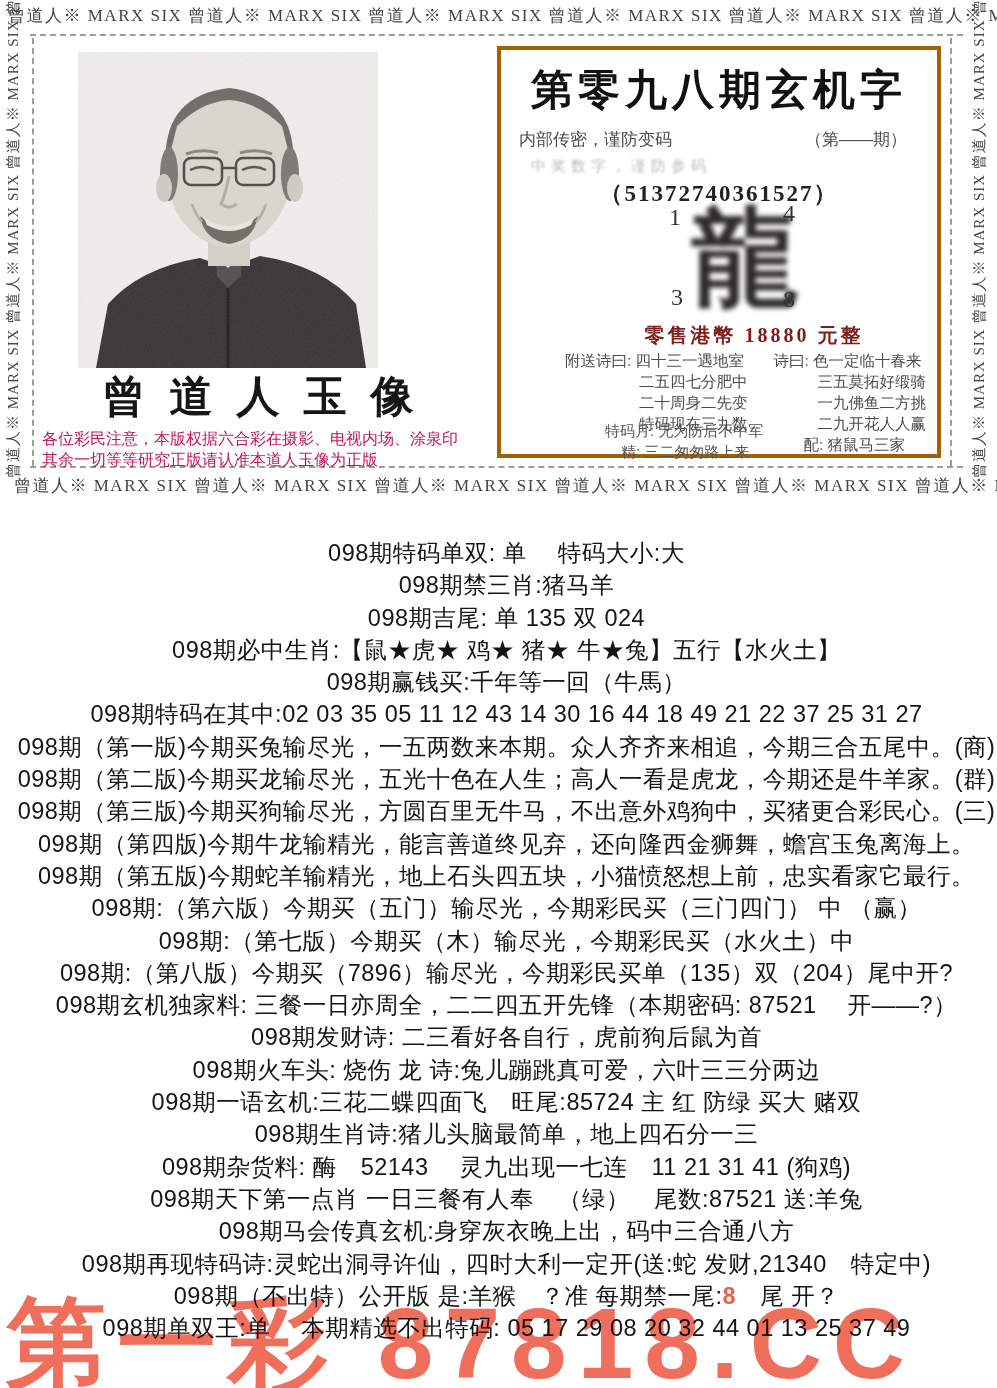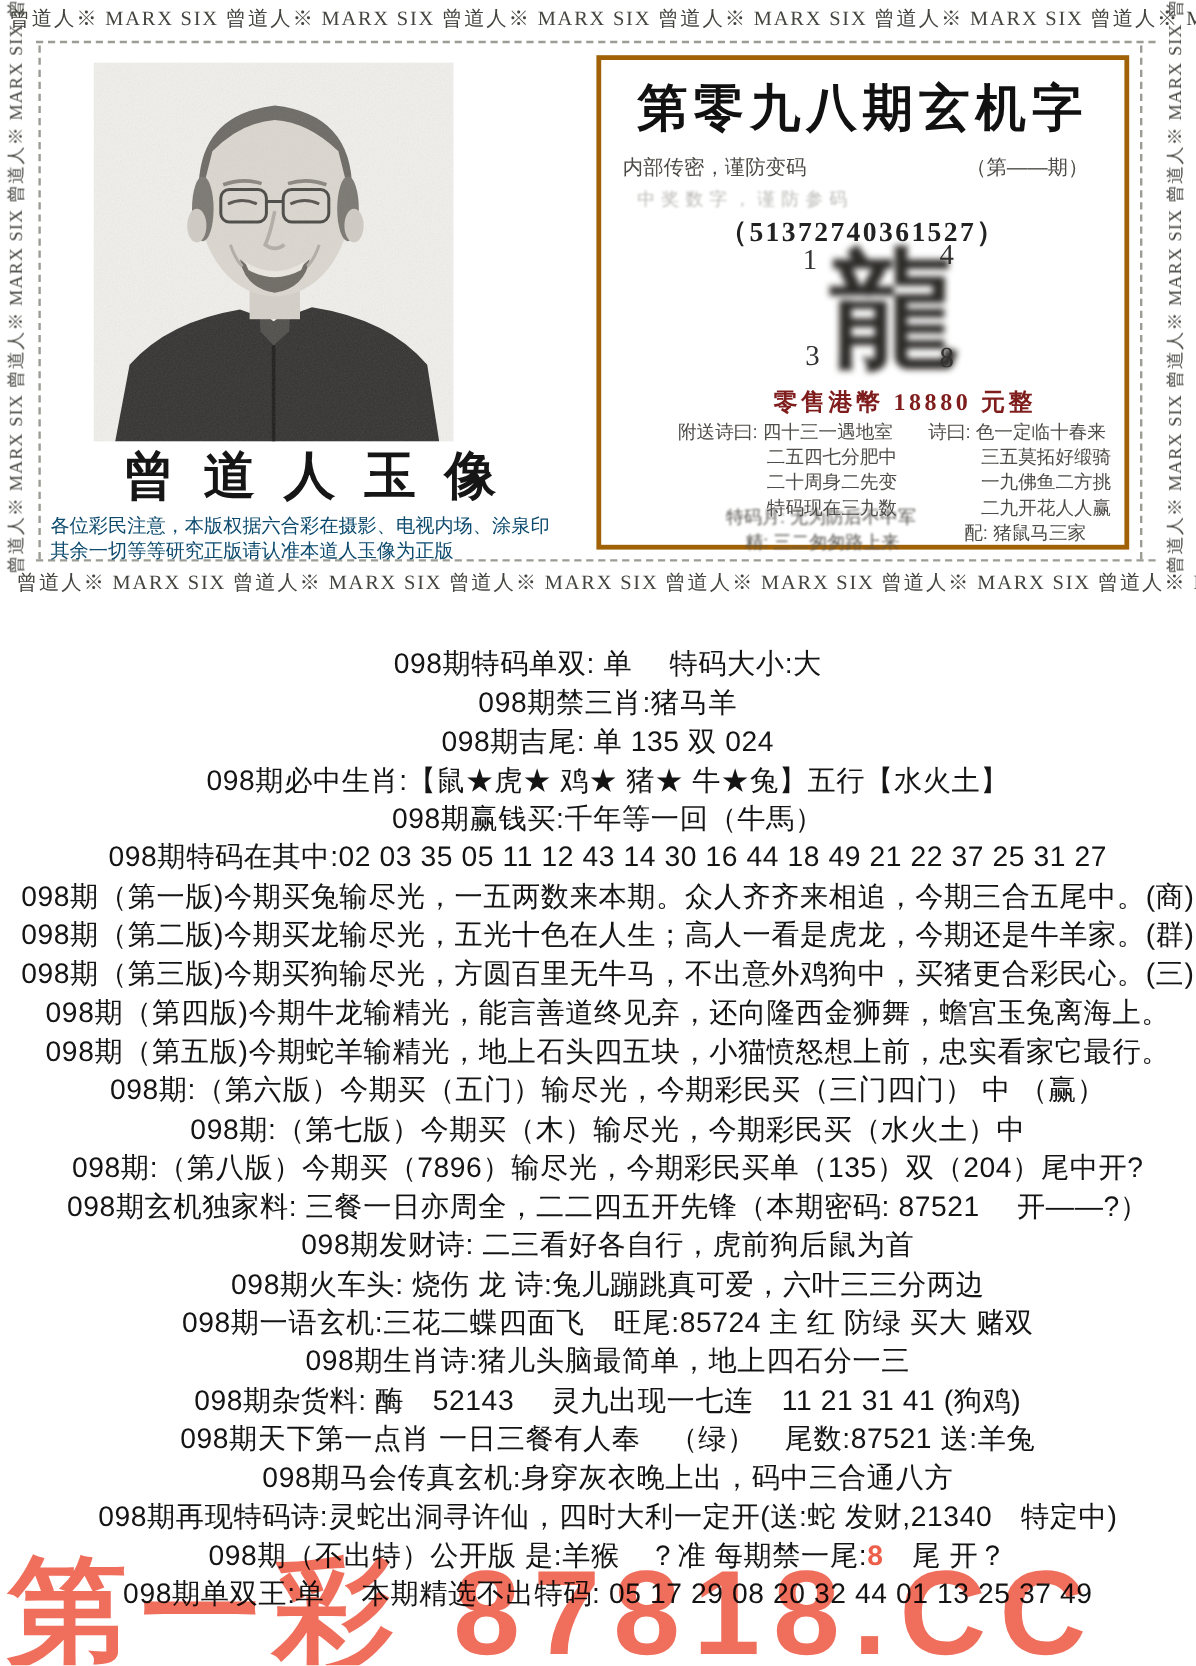--- a/index.html
+++ b/index.html
@@ -19,21 +19,21 @@
   .dash.t{top:34px;} .dash.b{top:466px;}
   .dash.v{border-left-width:2px;top:38px;height:428px;}
   .dash.l{left:32px;} .dash.r{left:950px;}
 
   
   .portrait{position:absolute;left:78px;top:52px;width:300px;height:316px;}
   .caption{position:absolute;left:55px;top:368px;width:430px;text-align:center;
            font-family:"Liberation Serif",serif;font-weight:bold;font-size:43px;
            letter-spacing:24px;color:#161616;filter:blur(0.3px);white-space:nowrap;}
   .notice{position:absolute;left:42px;top:428px;width:460px;font-size:16px;
-          line-height:21px;color:#0c4a6e;filter:blur(0.45px);white-space:nowrap;}
+          line-height:21px;color:#be185d;filter:blur(0.45px);white-space:nowrap;}
 
   
   .mbox{position:absolute;left:497px;top:46px;width:444px;height:412px;
         border:4px solid #a16207;box-sizing:border-box;}
   .mbox-title{margin-top:12px;text-align:center;font-family:"Liberation Serif",serif;
               font-weight:900;font-size:42px;letter-spacing:5px;color:#111;white-space:nowrap;}
   .mbox-sub{display:flex;justify-content:space-between;padding:10px 30px 0 18px;
             font-size:17px;color:#4c4a46;filter:blur(0.4px);}
   .mbox-blur{padding:6px 0 0 30px;font-size:15px;letter-spacing:5px;color:#6a6862;
              opacity:.45;filter:blur(1px);}

